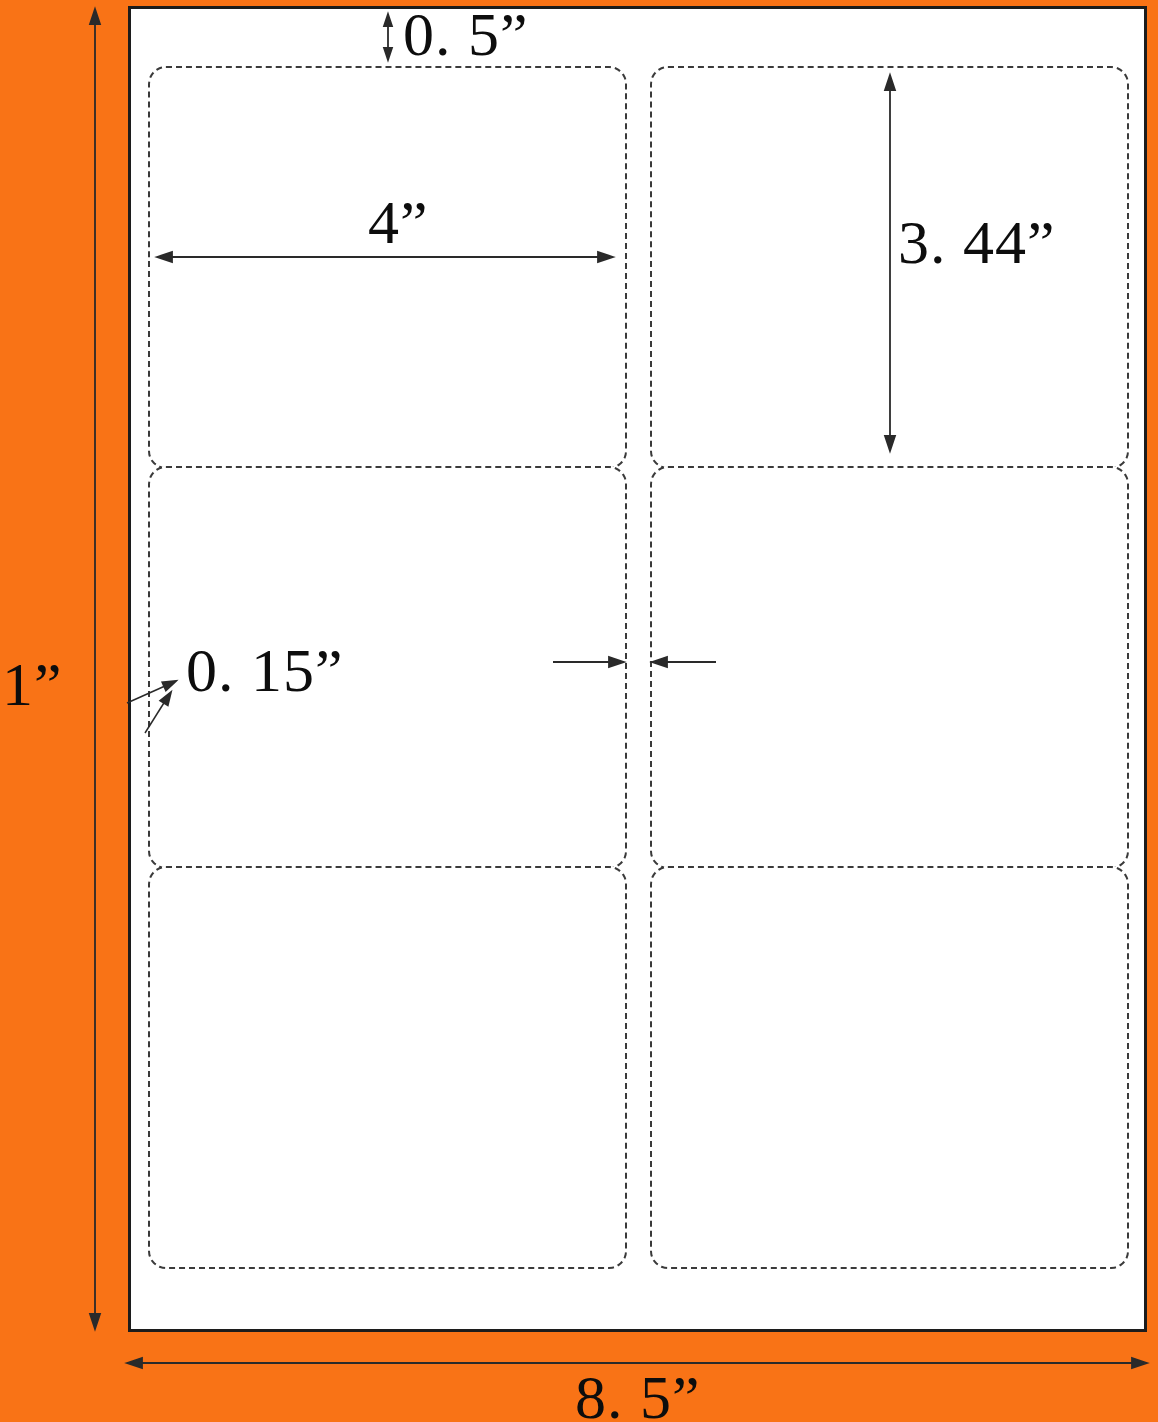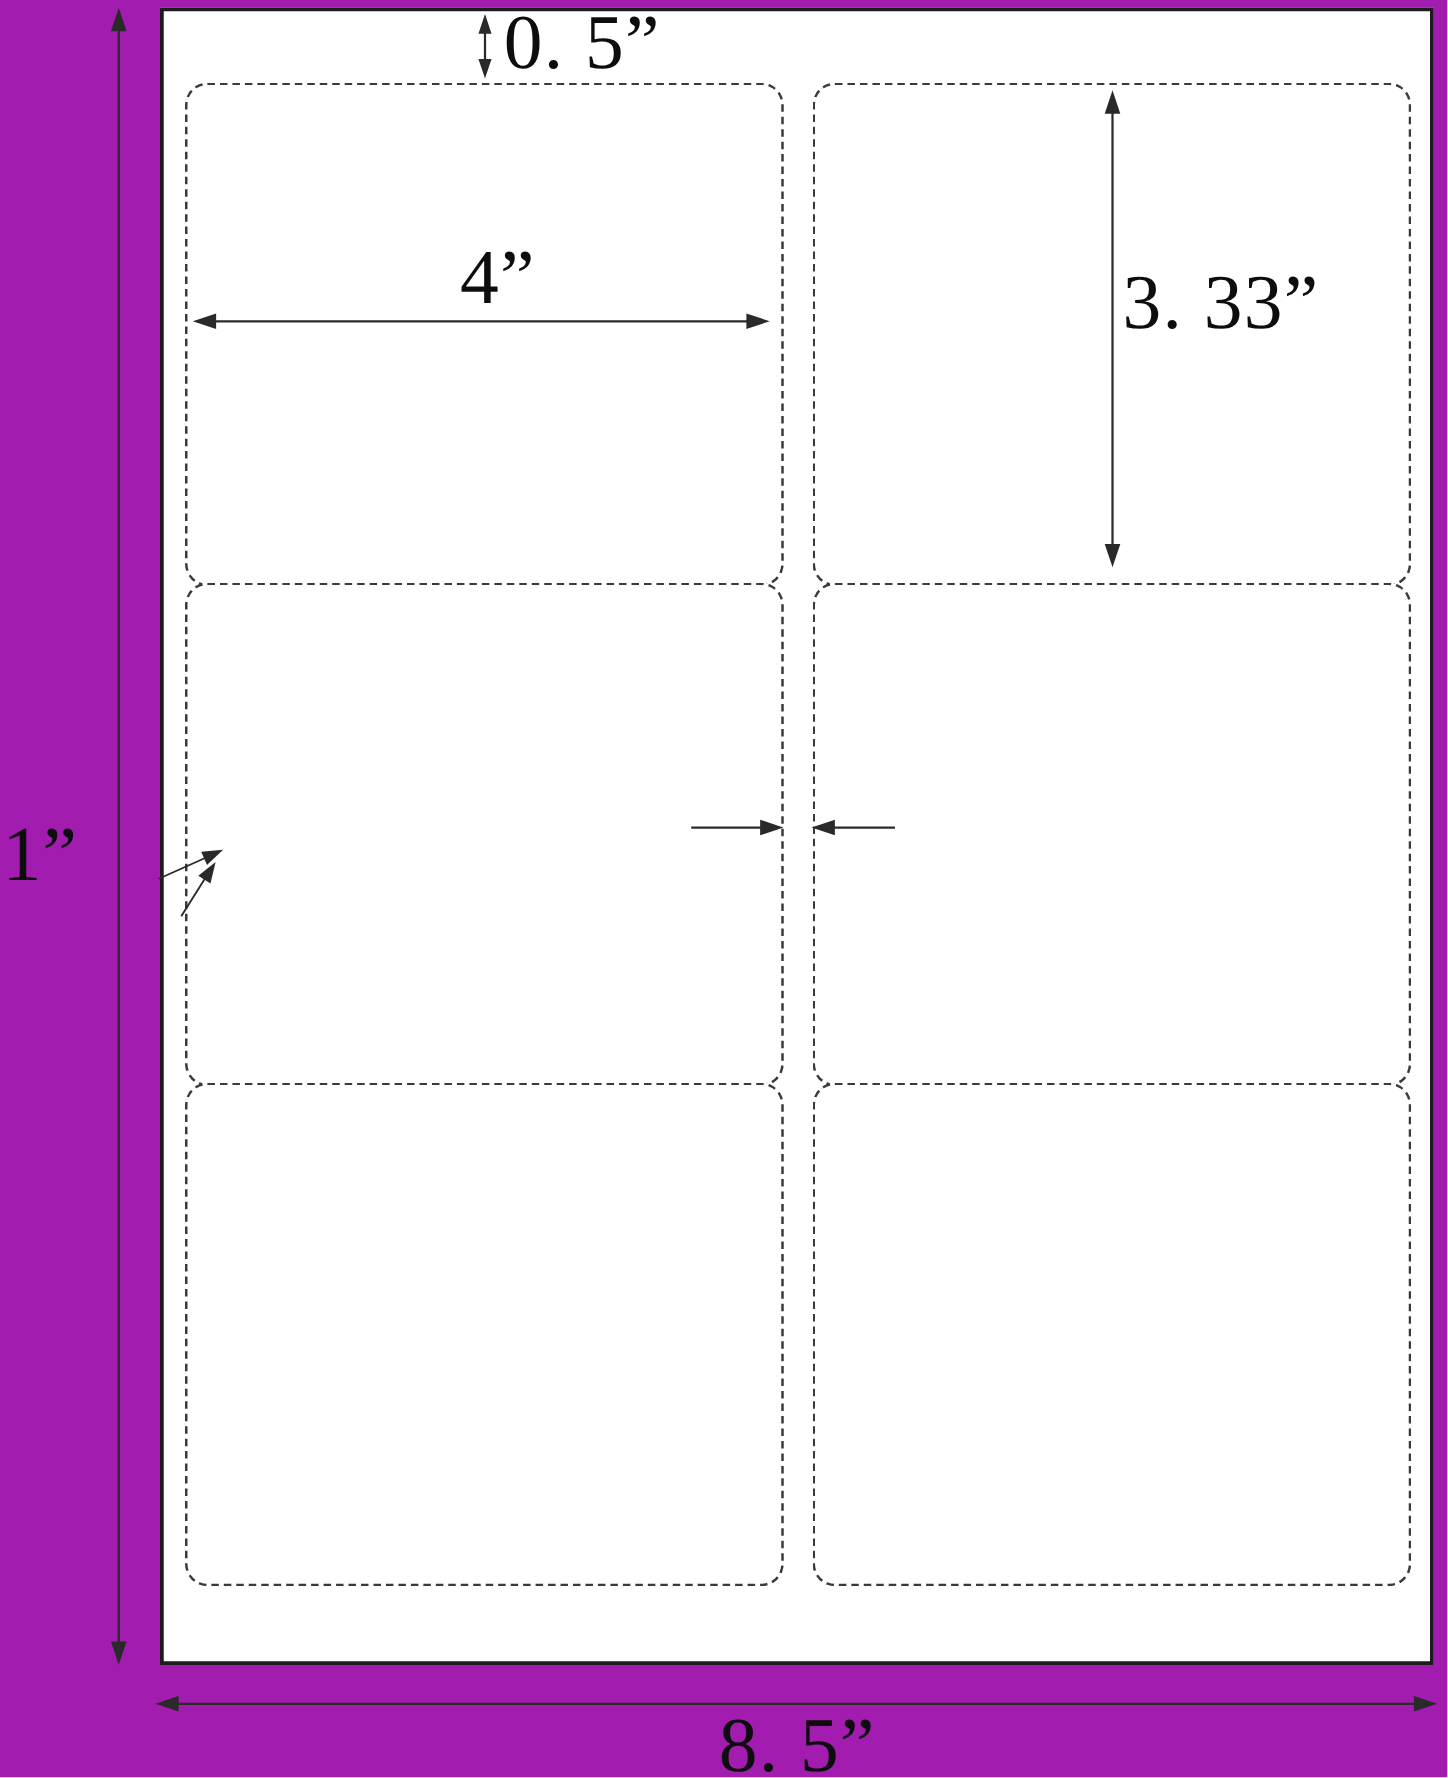--- a/index.html
+++ b/index.html
@@ -4,21 +4,21 @@
 <style>
   html, body {
     margin: 0;
     padding: 0;
     background: #ffffff;
   }
   .canvas {
     position: relative;
     width: 1158px;
     height: 1422px;
-    background: #a21caf;
+    background: #f97316;
     overflow: hidden;
     font-family: "Liberation Serif", "DejaVu Serif", serif;
     color: #0d0d0d;
   }
   .sheet {
     position: absolute;
     left: 128px;
     top: 6px;
     width: 1019px;
     height: 1326px;
@@ -122,17 +122,18 @@
         <polygon points="624,662 609,657 609,667"></polygon>
         <line x1="667" y1="662" x2="716" y2="662"></line>
         <polygon points="652,662 667,657 667,667"></polygon>
       </g>
 
     </g>
   </svg>
 
   <div class="dim-text t-top-margin">0. 5”</div>
   <div class="dim-text t-label-width">4”</div>
-  <div class="dim-text t-label-height">3. 33”</div>
+  <div class="dim-text t-label-height">3. 44”</div>
+  <div class="dim-text t-side-margin">0. 15”</div>
   <div class="dim-text t-page-height">1”</div>
   <div class="dim-text t-page-width">8. 5”</div>
 
 </div>
 
 </body></html>

